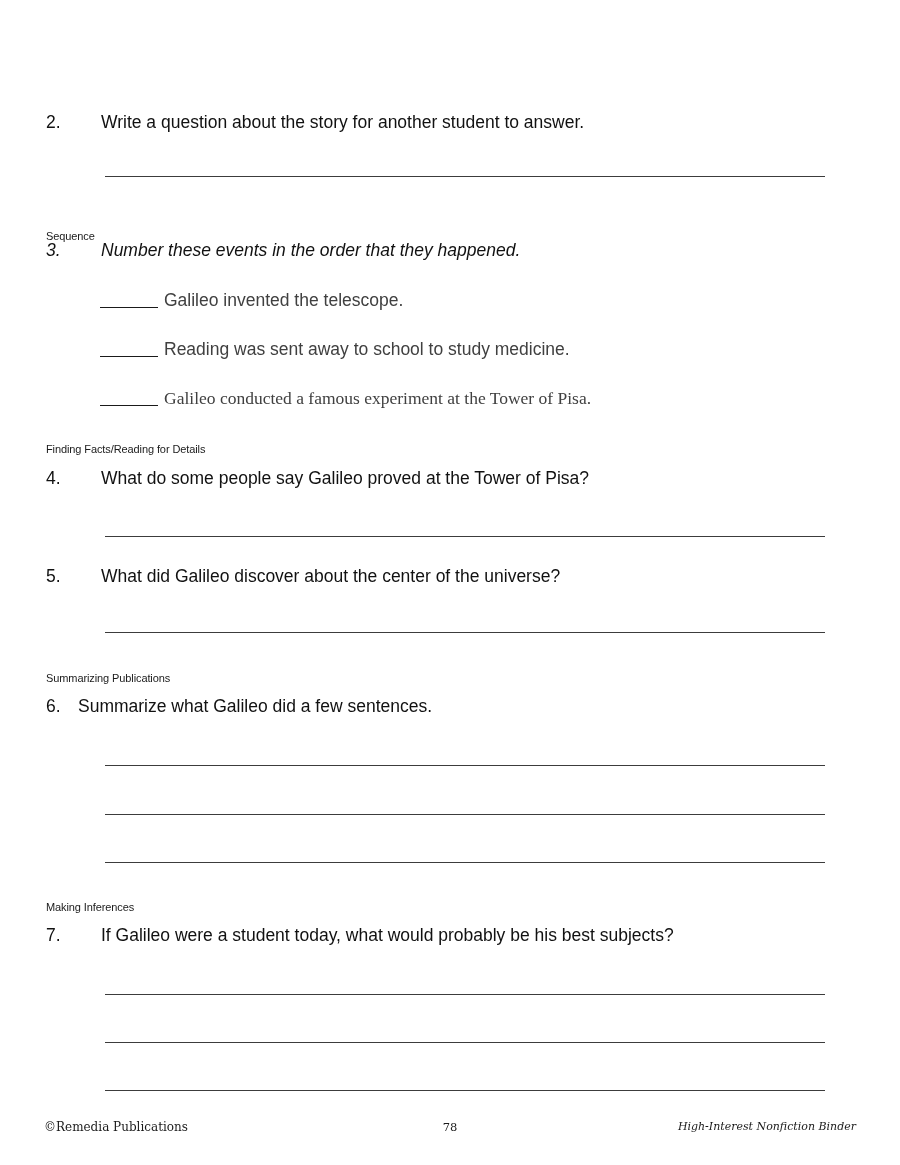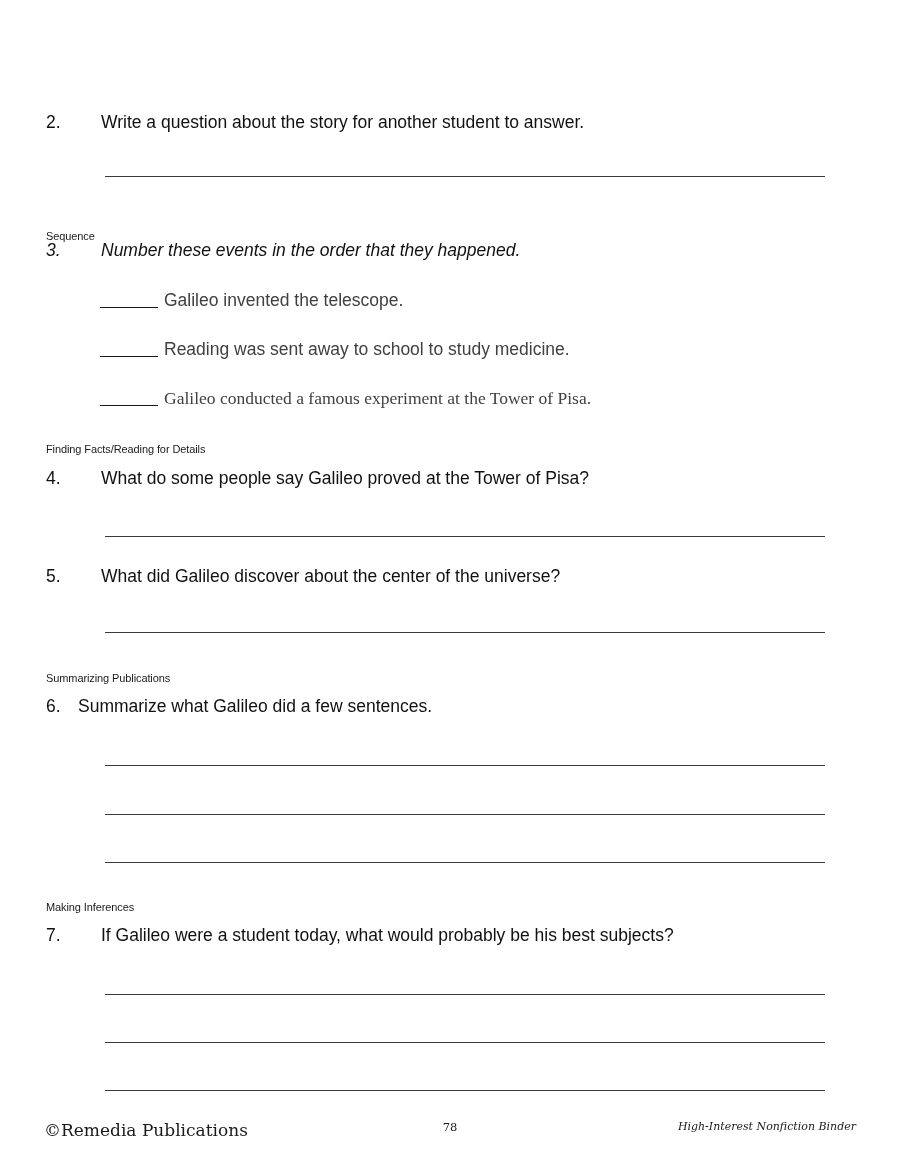--- a/index.html
+++ b/index.html
@@ -140,21 +140,21 @@
     left: 0;
     top: 1120px;
     width: 900px;
     height: 30px;
   }
   .footer-left {
     position: absolute;
     left: 44px;
     top: 0;
     font-family: "DejaVu Serif", serif;
-    font-size: 17px;
+    font-size: 12px;
     color: #1a1a1a;
     white-space: nowrap;
   }
   .footer-center {
     position: absolute;
     left: 0;
     top: 0;
     width: 900px;
     text-align: center;
     font-family: "DejaVu Serif", serif;

